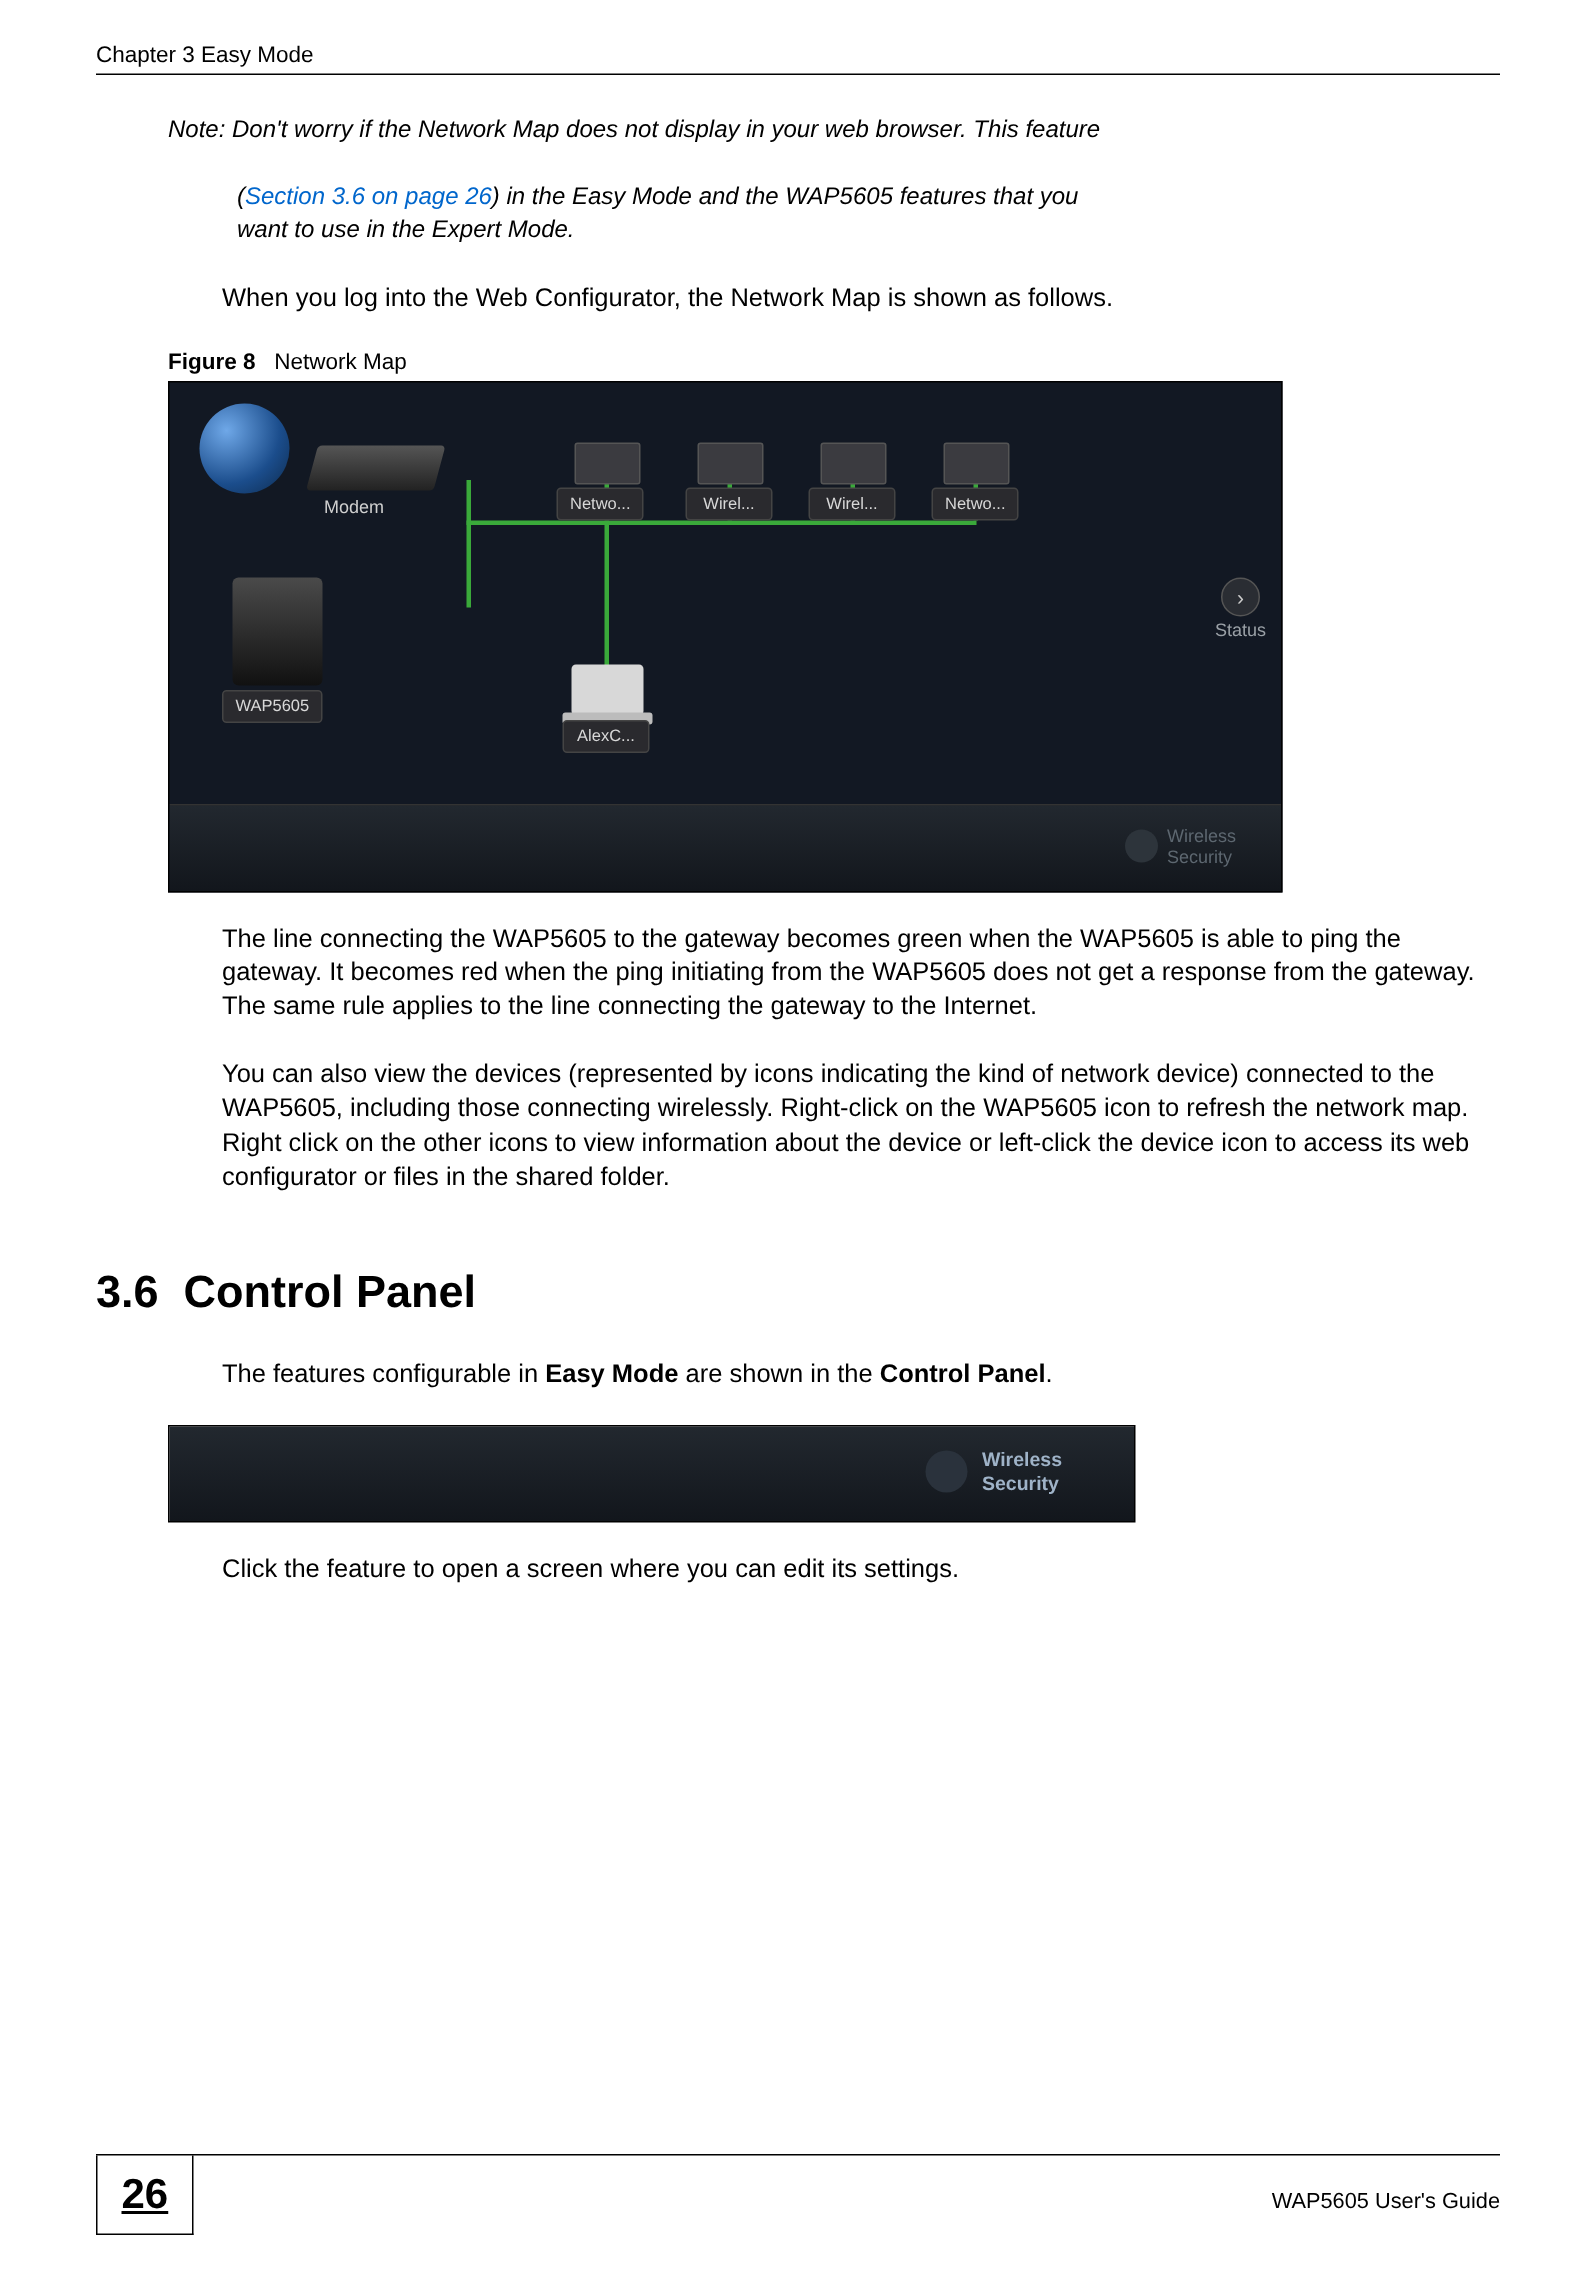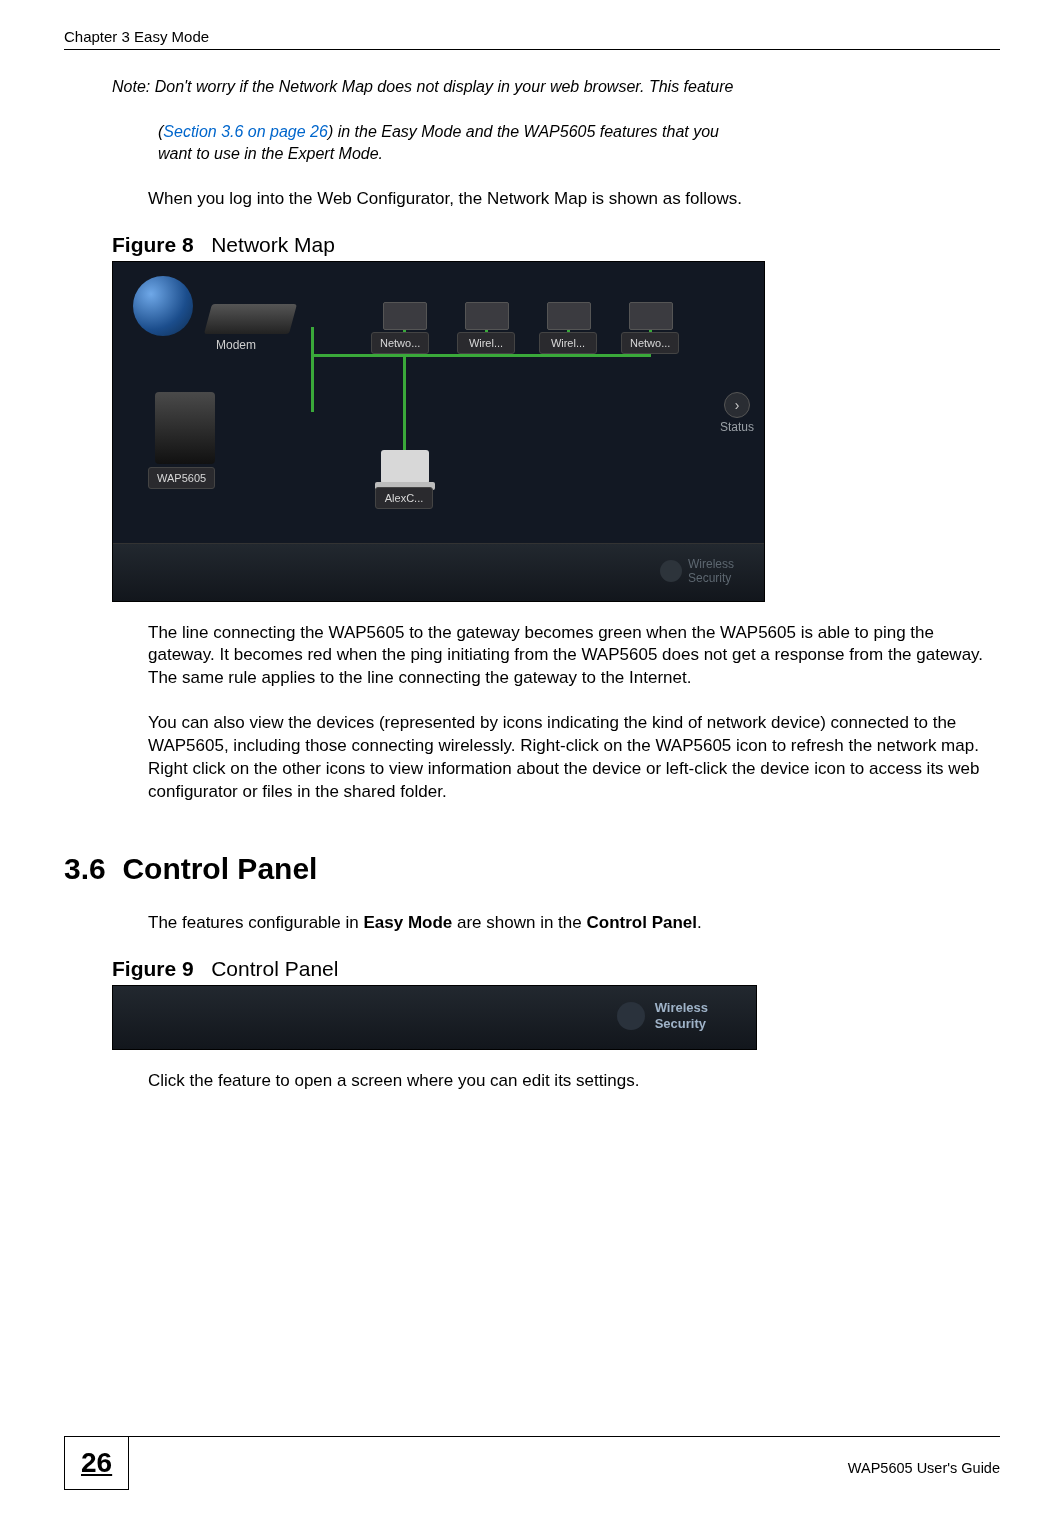--- a/index.html
+++ b/index.html
@@ -16,24 +16,24 @@
     border-bottom: 1.5px solid #000;
     padding-bottom: 4px;
     margin-bottom: 26px;
     font-size: 15px;
   }
   .content { padding-left: 48px; }
   .note-block { font-size: 16px; line-height: 1.4; margin-bottom: 22px; font-style: italic; }
   .note-block .note-body { display: block; padding-left: 46px; }
   .link { color: #0066cc; }
   .para { font-size: 17px; line-height: 1.35; margin-bottom: 22px; margin-left: 36px; }
-  .fig-caption { font-size: 21px; margin-bottom: 4px; }
+  .fig-caption { font-size: 15px; margin-bottom: 4px; }
   .fig-caption .fig-label { font-weight: bold; }
   .network-map-img {
-    width: 653px;
+    width: 743px;
     height: 341px;
     background: #121823;
     border: 1px solid #000;
     position: relative;
     margin-bottom: 20px;
     overflow: hidden;
   }
   .nm-globe {
     position: absolute; left: 20px; top: 14px;
     width: 60px; height: 60px;
@@ -176,23 +176,20 @@
 
 <h2 class="section-heading">
   <span>3.6</span>&nbsp;&nbsp;<span>Control Panel</span>
 </h2>
 
 <div class="content">
   <p class="para">
     <span>The features configurable in </span><span class="bold">Easy Mode</span><span> are shown in the </span><span class="bold">Control Panel</span><span>.</span>
   </p>
 
-  <div class="fig-caption">
-    <span class="fig-label">Figure 9</span>&nbsp;&nbsp;&nbsp;<span>Control Panel</span>
-  </div>
 
   <div class="control-panel-img">
     <div class="cp-wireless">
       <div class="wifi-ic2"></div>
       <div>
         <span>Wireless</span><br>
         <span>Security</span>
       </div>
     </div>
   </div>

